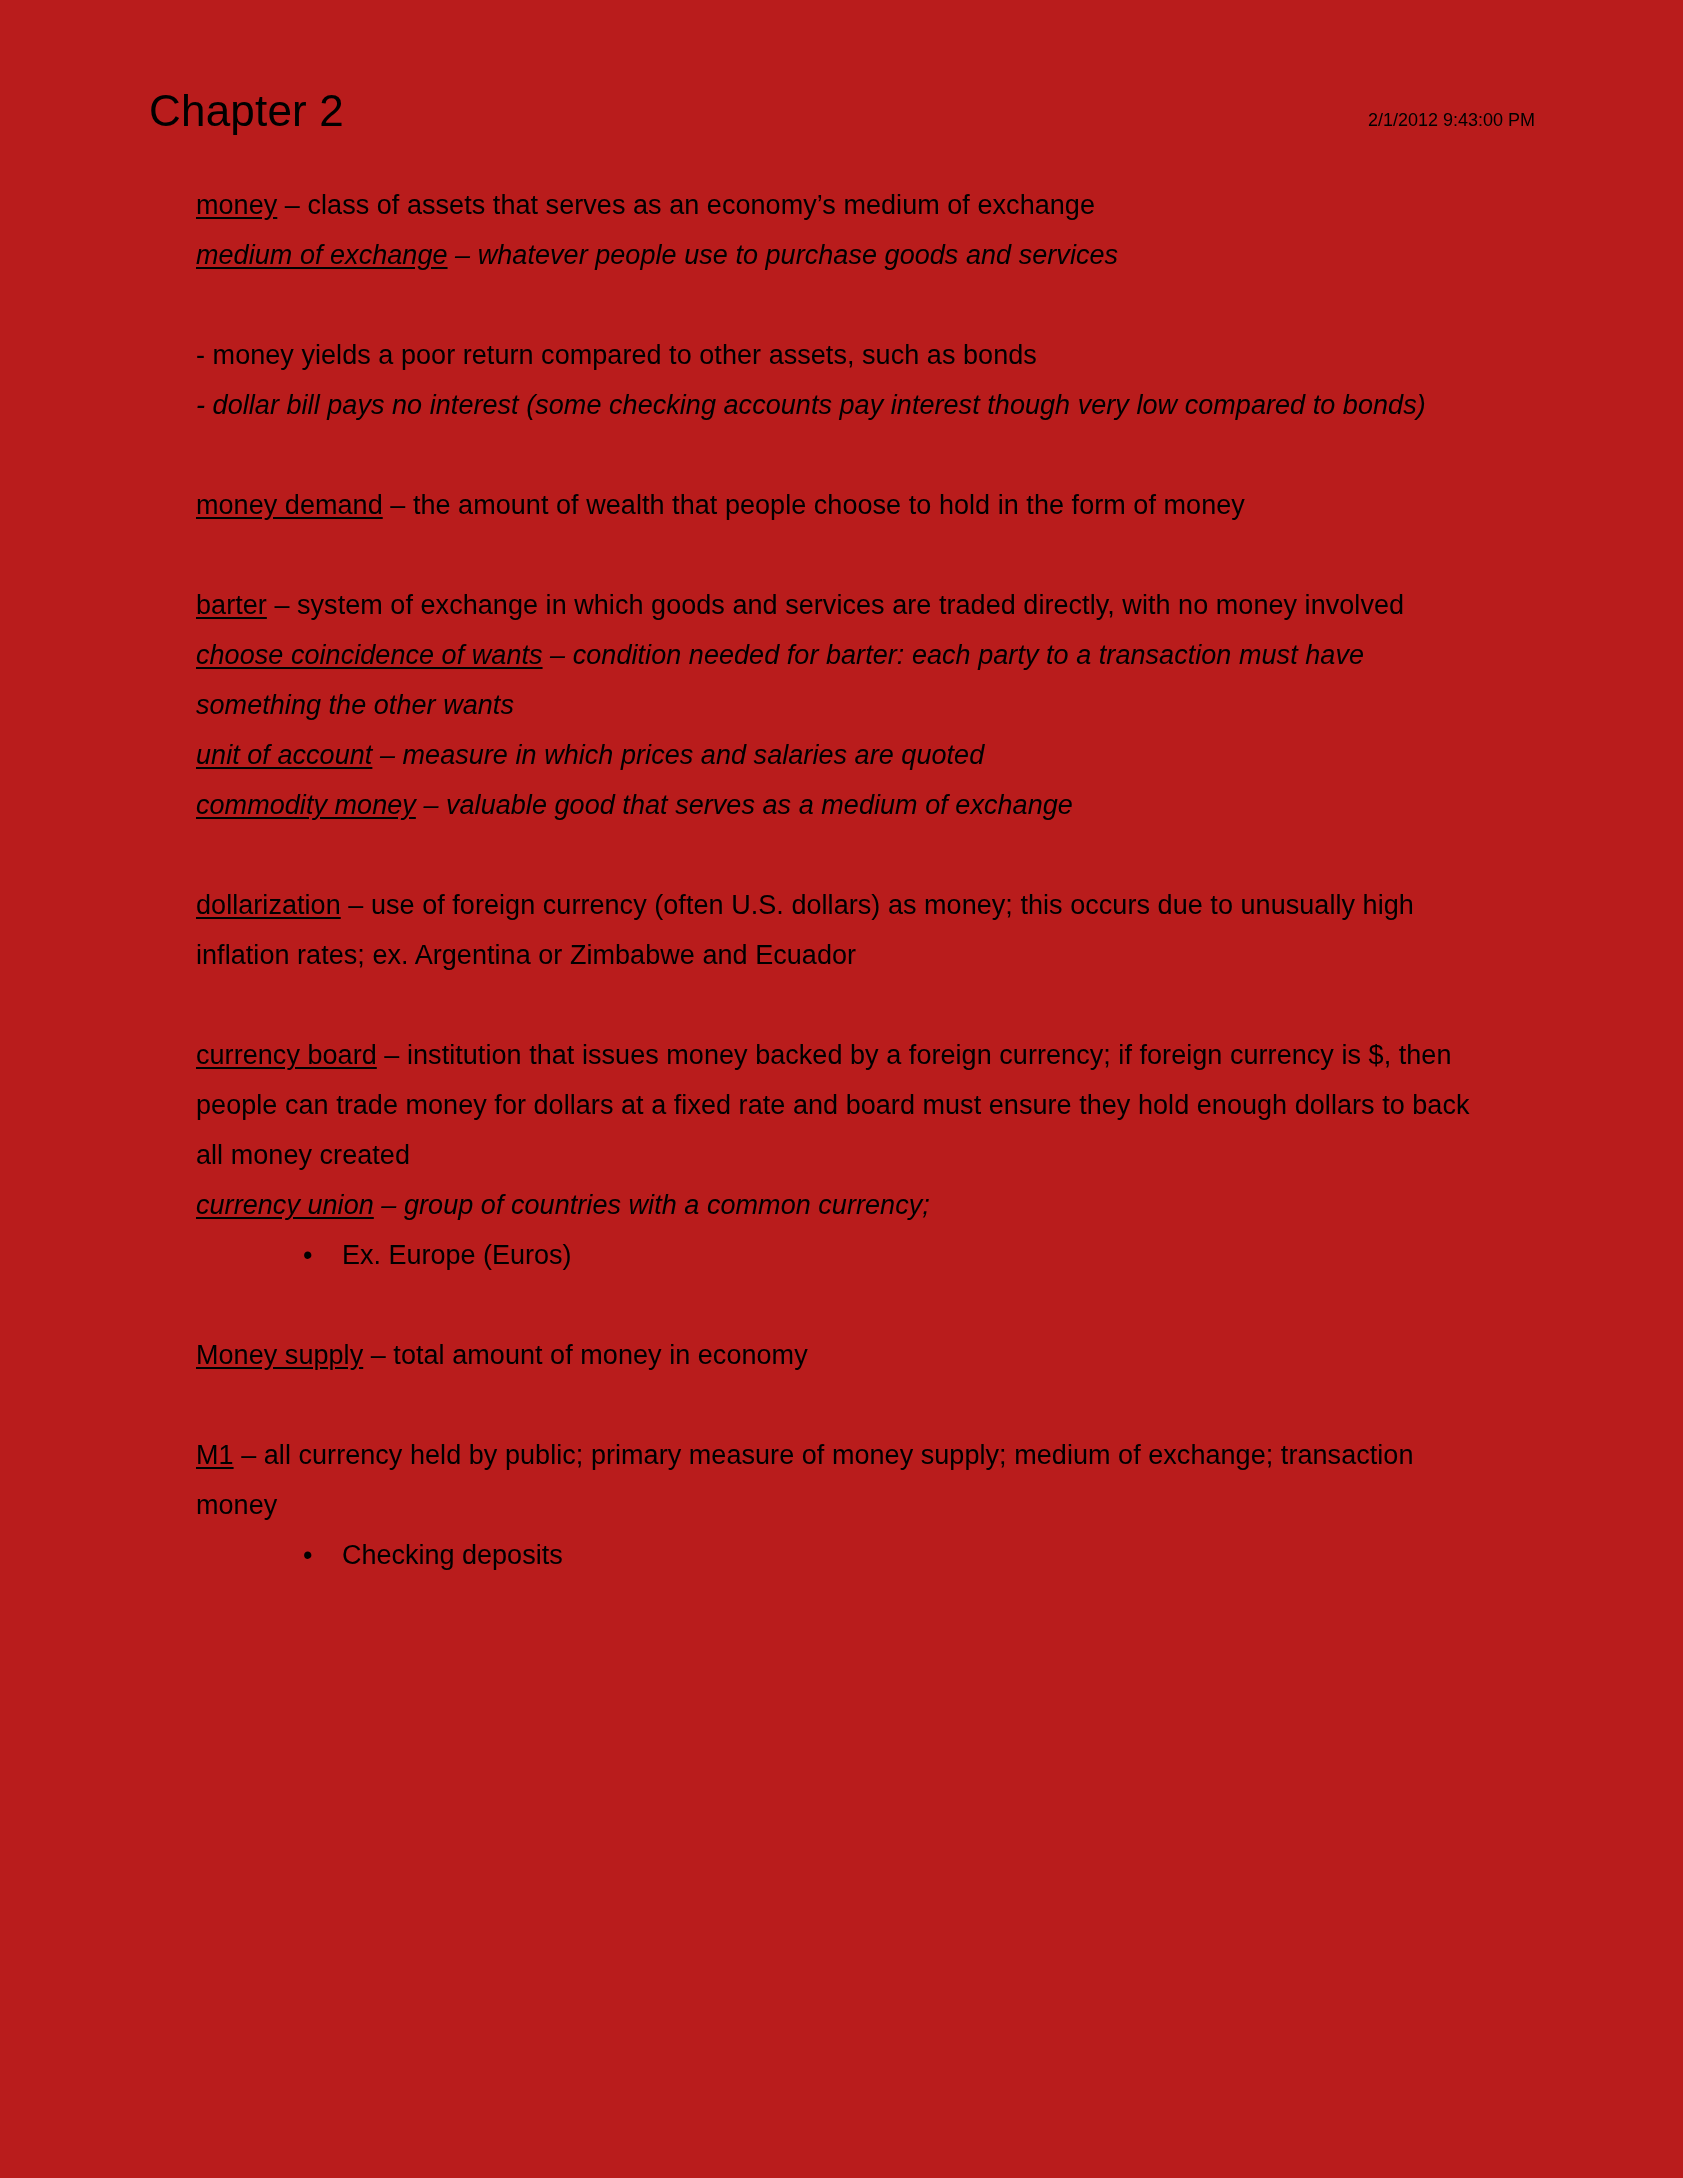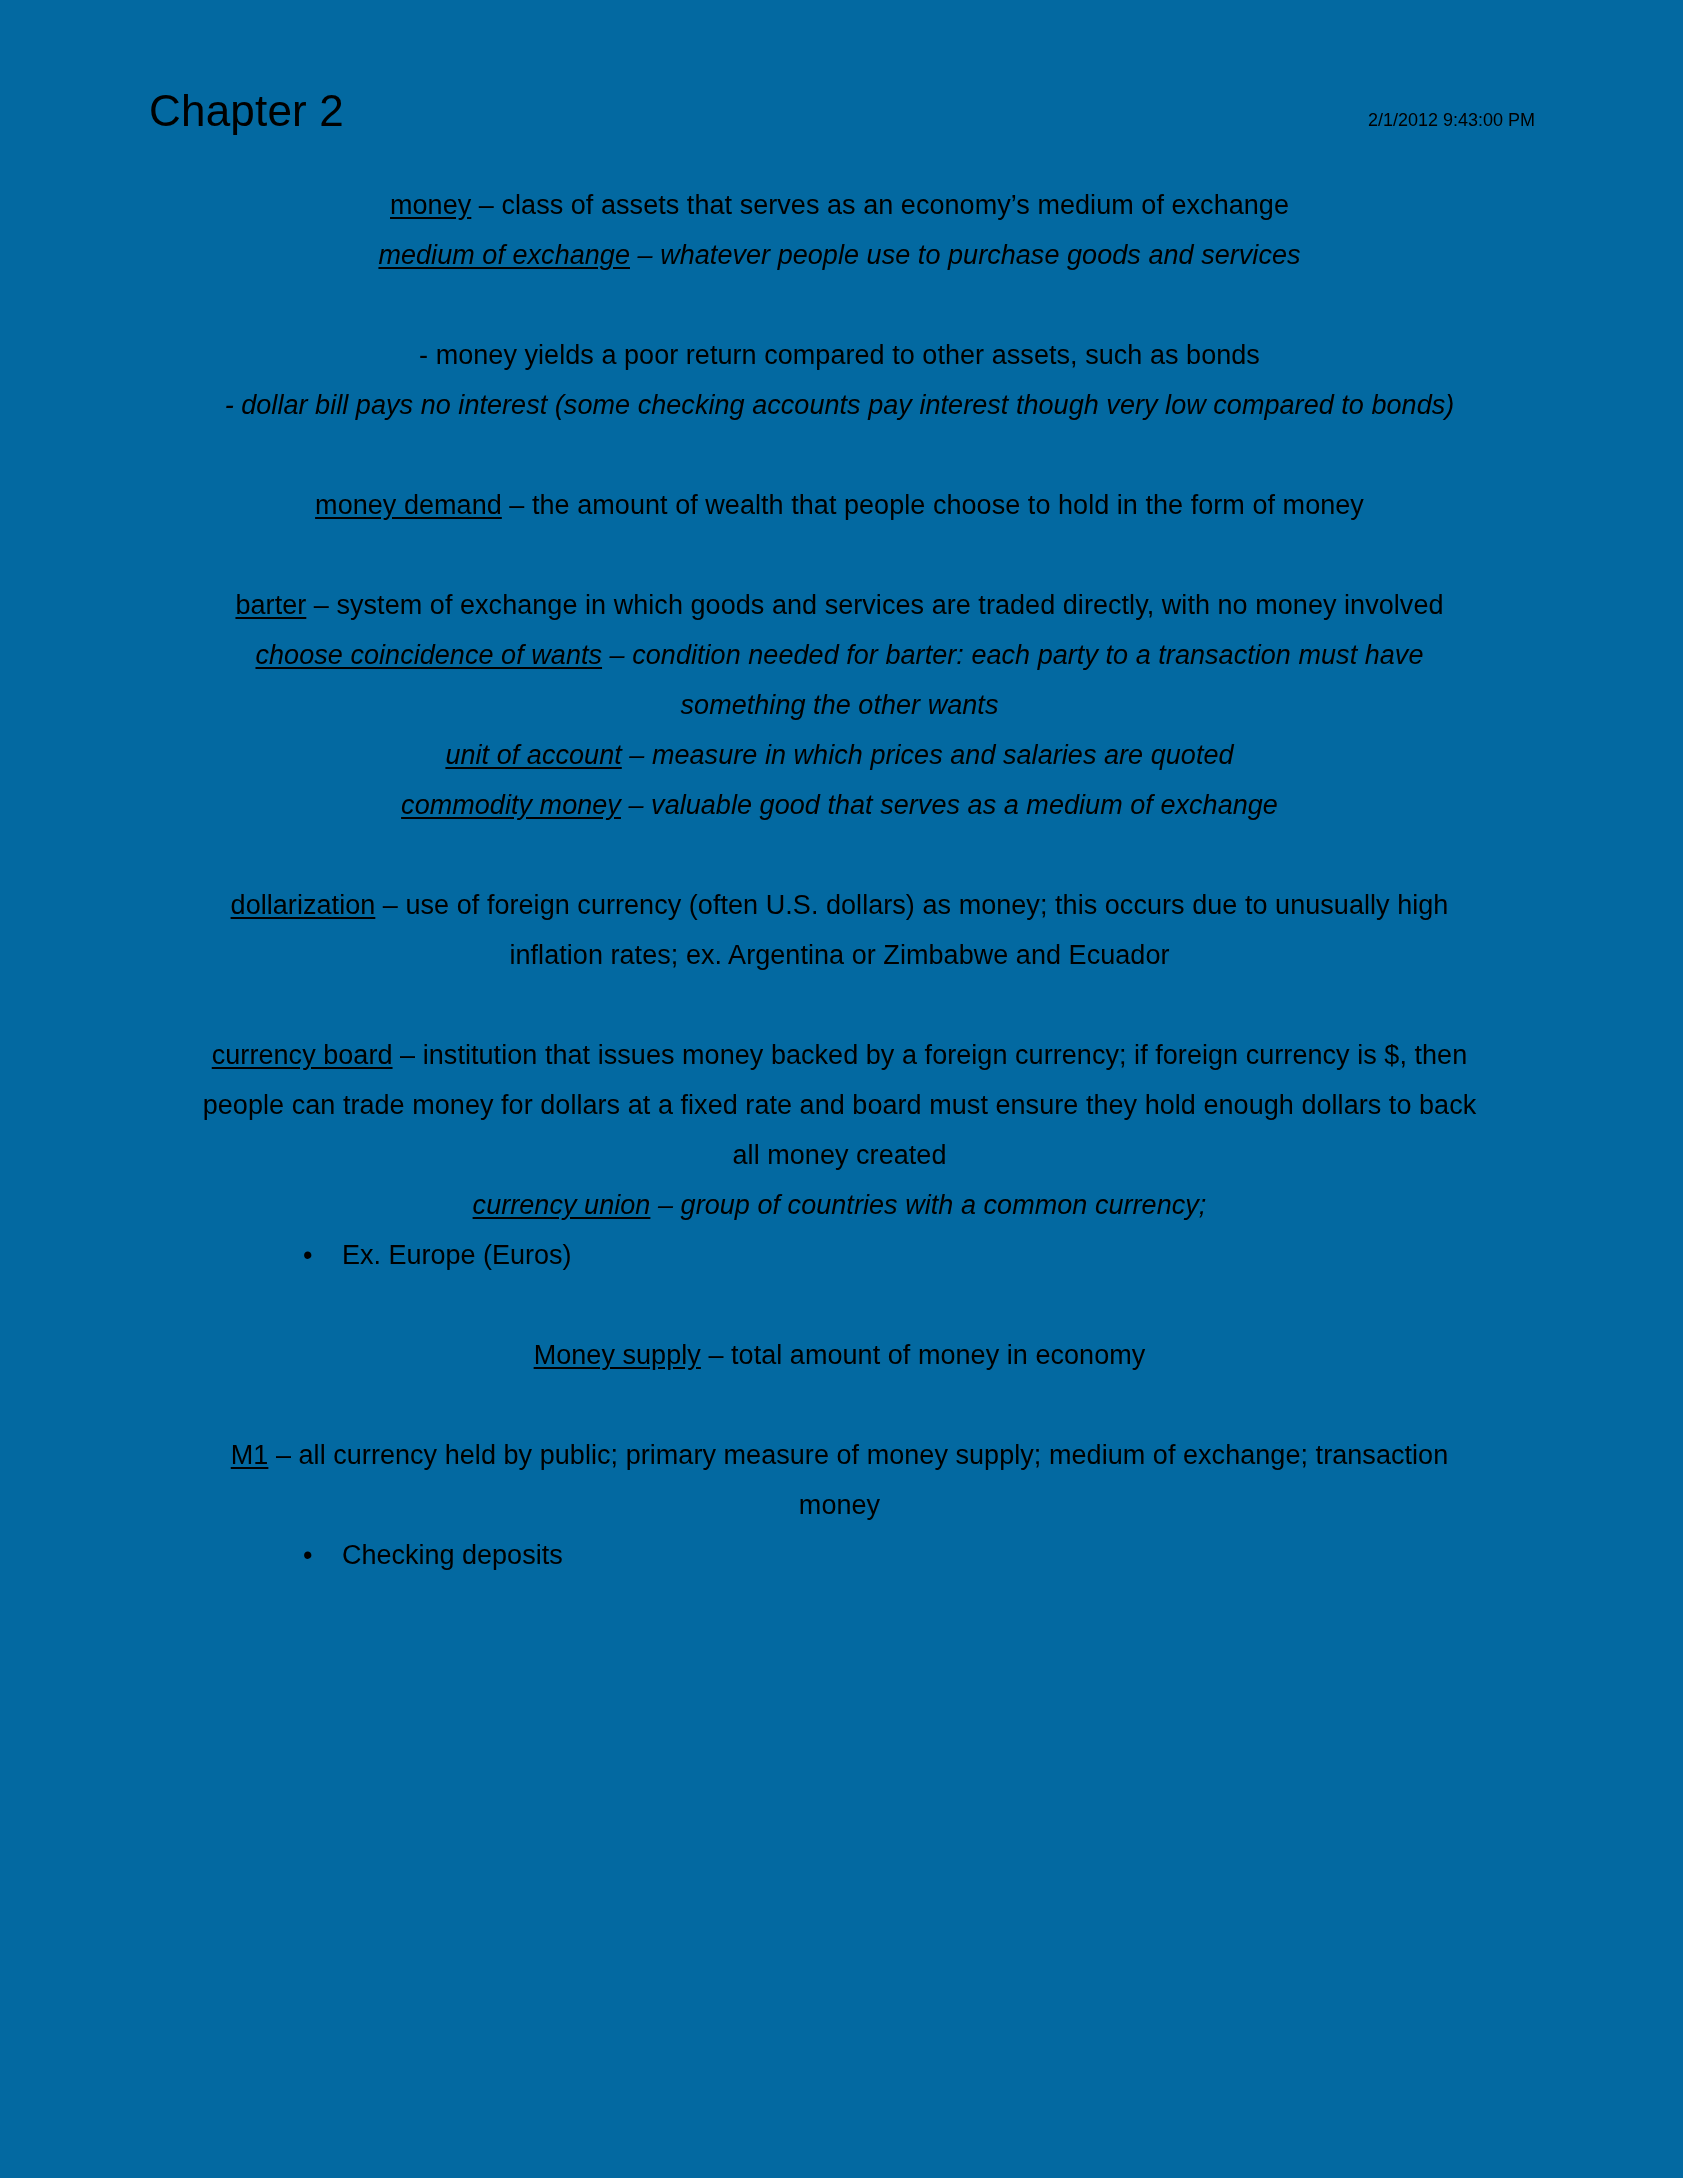--- a/index.html
+++ b/index.html
@@ -11,21 +11,21 @@
     width: 1683px;
     height: 2178px;
     font-family: "Liberation Sans", sans-serif;
     color: #000000;
     overflow: hidden;
   }
   .page {
     position: relative;
     width: 1683px;
     height: 2178px;
-    background: #0369a1;
+    background: #b91c1c;
     box-sizing: border-box;
   }
   
   .doc-header {
     position: absolute;
     left: 149px;
     top: 87px;
     width: 1386px;
     display: flex;
     align-items: baseline;
@@ -50,21 +50,20 @@
     position: absolute;
     left: 196px;
     top: 180px;
     width: 1287px;
   }
   .para {
     margin: 0;
     font-size: 27px;
     line-height: 50px;
     letter-spacing: 0.05px;
-    text-align: center;
   }
   .para + .para {
     margin-top: 0;
     font-style: italic;
   }
   .spacer {
     height: 50px;
   }
   .term {
     text-decoration: underline;

